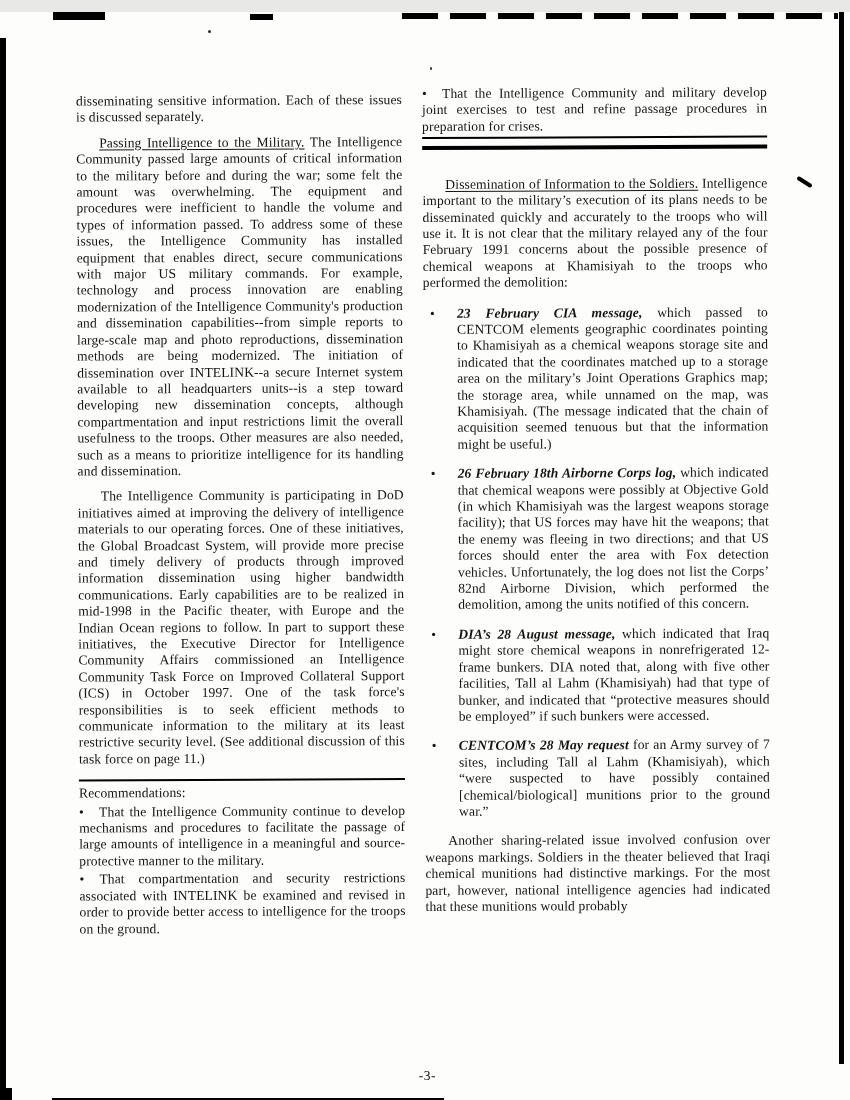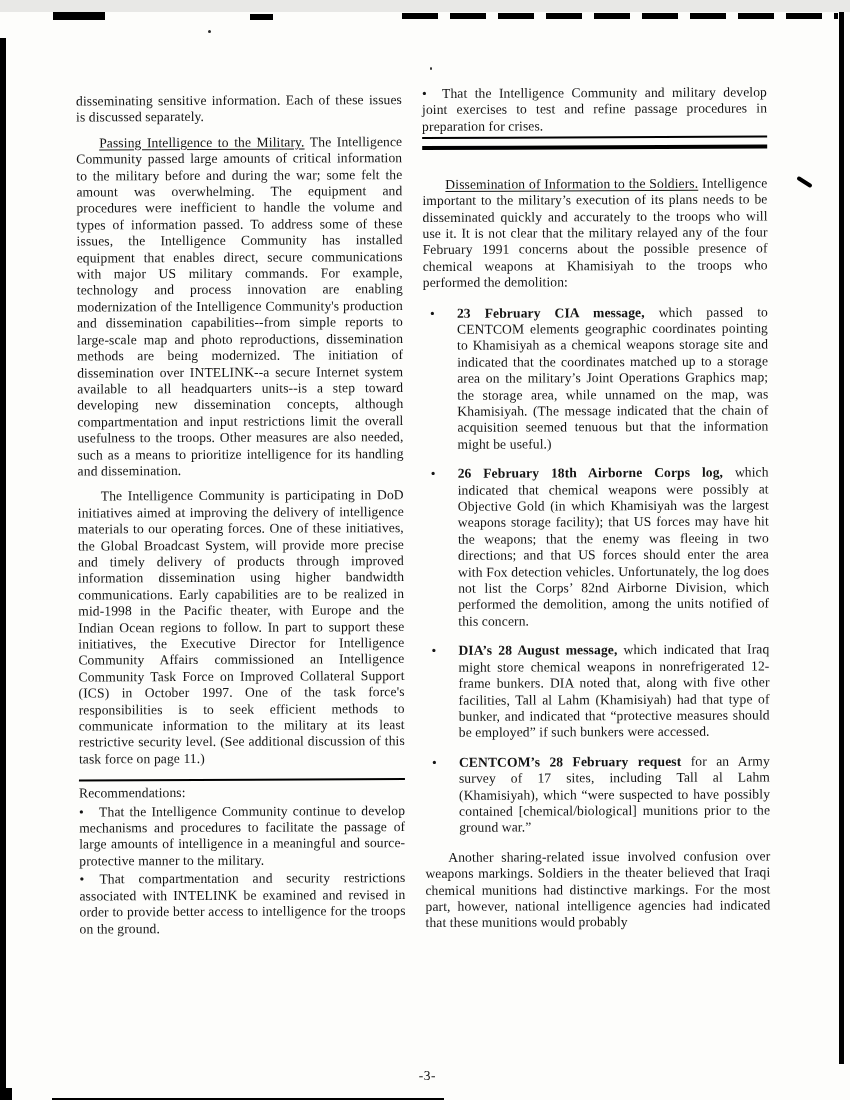--- a/index.html
+++ b/index.html
@@ -9,21 +9,21 @@
     font-family:"Liberation Serif", serif; color:#141414;
   }
   .content { position:absolute; inset:0; transform:rotate(-0.25deg); }
   .col { position:absolute; text-align:justify; font-size:13.6px; line-height:16.4px; letter-spacing:0.1px; }
   .col-left  { left:78px;  top:80px; width:326px; }
   .col-right { left:424px; top:74px; width:345px; }
   .p { margin:0 0 9px 0; }
   .p.tight { margin-bottom:2px; }
   .indent { text-indent:23px; }
   .head-u { text-decoration:underline; text-underline-offset:2px; }
-  .lead { font-weight:bold; }
+  .lead { font-style:italic; font-weight:bold; }
   .ibullet .dot { display:inline-block; width:20px; text-indent:0; }
   .hang { position:relative; padding-left:34px; margin:0 0 13px 0; }
   .hang .dot { position:absolute; left:7px; top:0; }
   .rule { background:#000; border:0; }
   .rule-thin  { height:2px; margin:0 0 7px 0; }
   .rule-thick { height:3.5px; margin:0 0 27px 0; }
   .rule-above-rec { height:2px; margin:12px 0 4px 0; }
   .rec-head { margin:0 0 2px 0; }
   .gap-before-bullets { height:5px; }
   .page-number { position:absolute; left:0; top:1056px; width:100%; text-align:center;
@@ -85,21 +85,21 @@
         <span class="lead">26 February 18th Airborne Corps log,</span><span> which indicated that chemical weapons were possibly at Objective Gold (in which Khamisiyah was the largest weapons storage facility); that US forces may have hit the weapons; that the enemy was fleeing in two directions; and that US forces should enter the area with Fox detection vehicles.  Unfortunately, the log does not list the Corps’ 82nd Airborne Division, which performed the demolition, among the units notified of this concern.</span>
       </div>
 
       <div class="hang">
         <span class="dot">•</span>
         <span class="lead">DIA’s 28 August message,</span><span> which indicated that Iraq might store chemical weapons in nonrefrigerated 12-frame bunkers.  DIA noted that, along with five other facilities, Tall al Lahm (Khamisiyah) had that type of bunker, and indicated that “protective measures should be employed” if such bunkers were accessed.</span>
       </div>
 
       <div class="hang">
         <span class="dot">•</span>
-        <span class="lead">CENTCOM’s 28 February request</span><span>  for an Army survey of 17 sites, including Tall al Lahm (Khamisiyah), which “were suspected to have possibly contained [chemical/biological] munitions prior to the ground war.”</span>
+        <span class="lead">CENTCOM’s 28 May request</span><span>  for an Army survey of 7 sites, including Tall al Lahm (Khamisiyah), which “were suspected to have possibly contained [chemical/biological] munitions prior to the ground war.”</span>
       </div>
 
       <p class="p indent"><span>Another sharing-related issue involved confusion over weapons markings.  Soldiers in the theater believed that Iraqi chemical munitions had distinctive markings.  For the most part, however, national intelligence agencies had indicated that these munitions would probably</span></p>
     </div>
 
     <div class="page-number"><span>-3-</span></div>
   </div>
 </div>
 
 </body></html>

